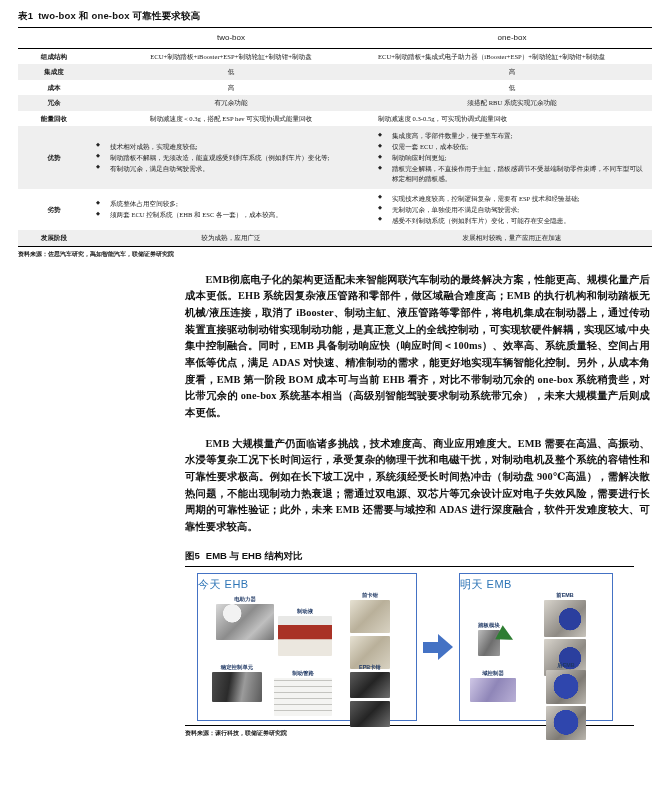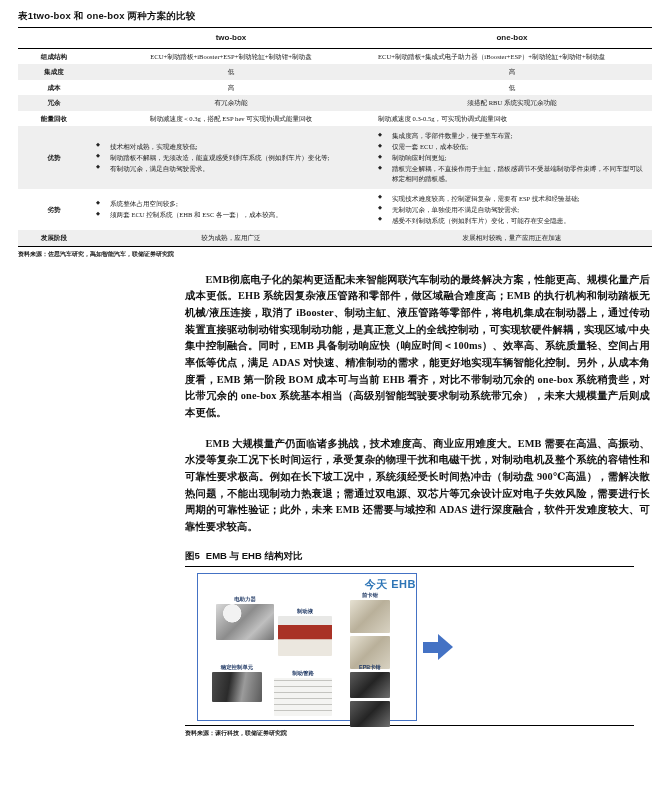--- a/index.html
+++ b/index.html
@@ -20,32 +20,32 @@
   .tbl-block { padding: 10px 18px 0 18px; }
 
   .tbl-caption {
     font-family: "Liberation Sans", sans-serif;
     font-weight: bold;
     font-size: 9.5px;
     color: #111;
     letter-spacing: .2px;
     margin-bottom: 4px;
   }
-  .tbl-caption .num { }
+  .tbl-caption .num { margin-right: 5px; }
 
   table.cmp {
     width: 100%;
     border-collapse: collapse;
     table-layout: fixed;
     font-size: 6.6px;
     line-height: 1.45;
   }
   table.cmp thead th {
     font-family: "Liberation Sans", sans-serif;
-    font-weight: bold;
+    font-weight: normal;
     font-size: 8px;
     text-align: center;
     padding: 4px 2px 4px 2px;
     border-top: 1.3px solid #000;
     border-bottom: 1px solid #000;
   }
   table.cmp thead th.lbl { border-top: 1.3px solid #000; }
 
   table.cmp td {
     vertical-align: middle;
@@ -133,24 +133,24 @@
     gap: 0;
   }
   .panel {
     border: 1px solid #4472c4;
     position: relative;
     background: #fff;
   }
   .panel.left  { width: 218px; margin-left: 12px; }
   .panel.right { width: 152px; }
   .panel-title {
-    text-align: right;
+    text-align: left;
     color: #2e75b6;
     font-family: "Liberation Sans", sans-serif;
-    font-weight: bold;
+    font-weight: normal;
     font-size: 11px;
     padding-top: 3px;
     letter-spacing: .5px;
   }
   .arrow-wrap {
     width: 42px;
     display: flex;
     align-items: center;
     justify-content: center;
   }
@@ -234,21 +234,21 @@
     color: #222;
     margin-top: 3px;
   }
 </style>
 </head>
 <body>
 
 <div class="tbl-block">
 
   <div class="tbl-caption">
-    <span class="num">表1</span><span>two-box 和 one-box 两种方案的比较</span>
+    <span class="num">表1</span><span>two-box 和 one-box 可靠性要求较高</span>
   </div>
 
   <table class="cmp">
     <colgroup>
       <col style="width:72px">
         <col style="width:282px">
         <col style="width:280px">
     </colgroup>
     <thead>
       <tr>
@@ -387,18 +387,44 @@
         </div>
       </div>
 
       <div class="arrow-wrap">
         <div class="arrow">
           <span class="shaft"></span>
           <span class="head"></span>
         </div>
       </div>
 
+      <div class="panel right">
+        <div class="panel-title">明天 EMB</div>
+
+        <div class="part" style="left:84px; top:18px;">
+          <span class="cap">前EMB</span>
+          <span class="ph emb"></span>
+          <span class="ph emb" style="margin-top:2px;"></span>
+        </div>
+
+        <div class="part" style="left:18px; top:48px;">
+          <span class="cap">踏板模块</span>
+          <span class="ph pedal"></span>
+          <span class="green-arrow"></span>
+        </div>
+
+        <div class="part" style="left:10px; top:96px;">
+          <span class="cap">域控制器</span>
+          <span class="ph domain"></span>
+        </div>
+
+        <div class="part" style="left:86px; top:88px;">
+          <span class="cap">后EMB</span>
+          <span class="ph embr"></span>
+          <span class="ph embr" style="margin-top:2px;"></span>
+        </div>
+      </div>
 
     </div>
   </div>
 
   <div class="src-bottom">资料来源：谏行科技，联储证券研究院</div>
 </div>
 
 </body></html>

